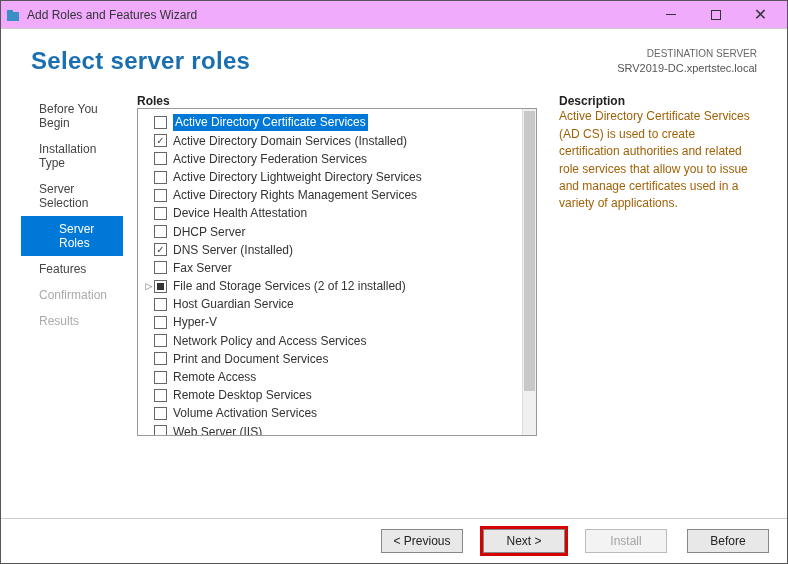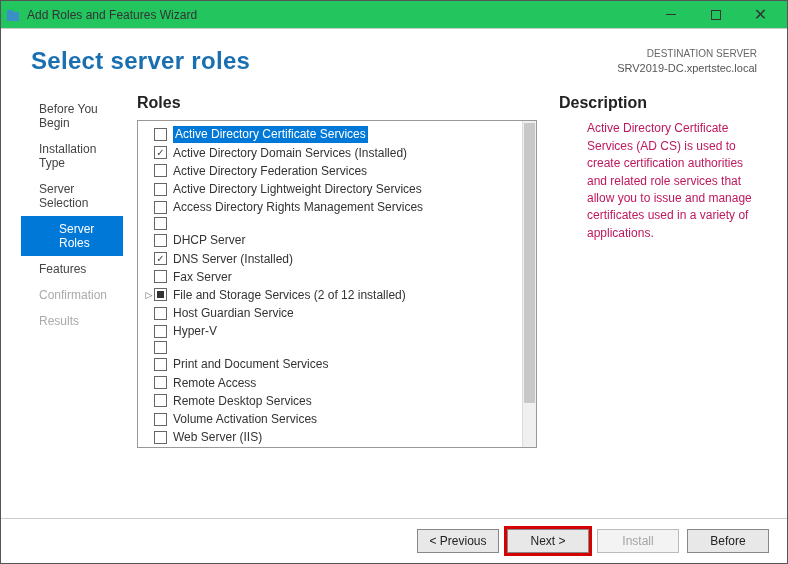--- a/index.html
+++ b/index.html
@@ -1,18 +1,18 @@
 <!DOCTYPE html>
 <html><head>
 <meta charset="utf-8">
 <style>
 * { box-sizing: border-box; margin: 0; padding: 0; }
 body { font-family: "Segoe UI", Tahoma, sans-serif; font-size: 12px; background: #fff; width: 788px; height: 564px; overflow: hidden; border: 1px solid #555; position: relative; }
 
-.titlebar { height: 28px; display: flex; align-items: center; padding: 0 4px; border-bottom: 1px solid #ccc; background: #22c55e; }
+.titlebar { height: 28px; display: flex; align-items: center; padding: 0 4px; border-bottom: 1px solid #ccc; background: #f0abfc; }
 .titlebar .app-icon { width: 16px; height: 16px; margin-right: 6px; display: inline-flex; align-items: center; justify-content: center; }
 .titlebar .title { font-size: 12px; color: #333; flex: 1; }
 .titlebar .winbtns { display: flex; }
 .titlebar .winbtn { width: 45px; height: 26px; display: flex; align-items: center; justify-content: center; font-family: Arial; font-size: 14px; color: #333; }
 .titlebar .winbtn.min span { display:inline-block; width:10px; border-bottom:1px solid #333; }
 .titlebar .winbtn.max span { display:inline-block; width:10px; height:10px; border:1px solid #333; }
 .titlebar .winbtn.close { font-size: 16px; }
 
 .header { padding: 18px 30px 10px 30px; display: flex; align-items: flex-start; justify-content: space-between; }
 .header h1 { font-size: 24px; font-weight: 700; color: #1a6fb0; letter-spacing: 0.3px; }
@@ -24,38 +24,38 @@
 .sidebar { width: 200px; padding: 10px 0 0 0; }
 .sidebar .step { padding: 6px 12px 6px 38px; font-size: 12px; color: #444; cursor: pointer; }
 .sidebar .step.active { background: #0078d7; color: #fff; margin-left: 20px; }
 .sidebar .step.disabled { color: #aaa; }
 
 .main { flex: 1; padding: 8px 30px 0 14px; }
 .instruction { font-size: 12px; color: #333; margin-bottom: 16px; }
 .cols { display: flex; gap: 22px; }
 .roles-col { flex: 1; }
 .desc-col { width: 198px; }
-.section-label { font-weight: 600; font-size: 16px; margin-bottom: 8px; color: #222; }
+.section-label { font-weight: 600; font-size: 12px; color: #222; }
 
 .rolebox { border: 1px solid #999; width: 400px; height: 328px; overflow: hidden; position: relative; }
 .rolelist { position: absolute; top:0; left:0; right:14px; bottom:0; overflow-y:auto; padding: 4px 2px; }
 .rolebox .scrollbar { position:absolute; right:0; top:0; width:14px; height:100%; background:#f0f0f0; border-left:1px solid #ddd; }
 .rolebox .scrollbar .thumb { position:absolute; left:1px; right:1px; top:2px; height:280px; background:#c8c8c8; }
 
 .role-item { display: flex; align-items: center; padding: 1px 4px; font-size: 12px; color: #333; line-height: 1.35; }
 .role-item .expand { width: 10px; text-align:center; font-size:9px; color:#666; }
 .role-item .cb { width: 13px; height: 13px; border:1px solid #666; margin-right: 6px; display:inline-flex; align-items:center; justify-content:center; background:#fff; flex-shrink:0; }
 .role-item .cb.checked::after { content:"✓"; font-size:10px; color:#444; line-height:1; }
 .role-item .cb.partial { background:#fff; }
 .role-item .cb.partial::after { content:""; display:block; width:7px; height:7px; background:#333; }
 .role-item .lbl.selected { background:#0078d7; color:#fff; padding:0 2px; }
 
-.desc-text { font-size: 12px; color: #be185d; line-height: 1.45; margin-left: 28px; }
-
-.footer { position:absolute; bottom:0; left:0; right:0; border-top:1px solid #ccc; padding: 10px 18px; display:flex; justify-content:flex-end; gap:8px; background:#fff; }
+.desc-text { font-size: 12px; color: #a16207; line-height: 1.45; }
+
+.footer { position:absolute; bottom:0; left:0; right:0; border-top:1px solid #ccc; padding: 10px 18px; display:flex; justify-content:flex-end; gap:20px; background:#fff; }
 .btn { min-width:82px; height:24px; border:1px solid #888; background:#e8e8e8; font-size:12px; color:#222; display:inline-flex; align-items:center; justify-content:center; padding:0 10px; cursor:pointer; }
 .btn.disabled { color:#a5a5a5; border-color:#bbb; background:#f3f3f3; }
 .btn.highlight { outline: 3px solid #d40202; outline-offset:0; }
 </style>
 </head>
 <body>
 
 <div class="titlebar">
   <span class="app-icon">
     <svg width="14" height="14" viewBox="0 0 14 14">
@@ -116,25 +116,26 @@
                 <span class="lbl">Active Directory Federation Services</span>
               </div>
               <div class="role-item">
                 <span class="expand"></span>
                 <span class="cb"></span>
                 <span class="lbl">Active Directory Lightweight Directory Services</span>
               </div>
               <div class="role-item">
                 <span class="expand"></span>
                 <span class="cb"></span>
-                <span class="lbl">Access Directory Rights Management Services</span>
-              </div>
-              <div class="role-item">
-                <span class="expand"></span>
-                <span class="cb"></span>
+                <span class="lbl">Active Directory Rights Management Services</span>
+              </div>
+              <div class="role-item">
+                <span class="expand"></span>
+                <span class="cb"></span>
+                <span class="lbl">Device Health Attestation</span>
               </div>
               <div class="role-item">
                 <span class="expand"></span>
                 <span class="cb"></span>
                 <span class="lbl">DHCP Server</span>
               </div>
               <div class="role-item">
                 <span class="expand"></span>
                 <span class="cb checked"></span>
                 <span class="lbl">DNS Server (Installed)</span>
@@ -155,20 +156,21 @@
                 <span class="lbl">Host Guardian Service</span>
               </div>
               <div class="role-item">
                 <span class="expand"></span>
                 <span class="cb"></span>
                 <span class="lbl">Hyper-V</span>
               </div>
               <div class="role-item">
                 <span class="expand"></span>
                 <span class="cb"></span>
+                <span class="lbl">Network Policy and Access Services</span>
               </div>
               <div class="role-item">
                 <span class="expand"></span>
                 <span class="cb"></span>
                 <span class="lbl">Print and Document Services</span>
               </div>
               <div class="role-item">
                 <span class="expand"></span>
                 <span class="cb"></span>
                 <span class="lbl">Remote Access</span>

